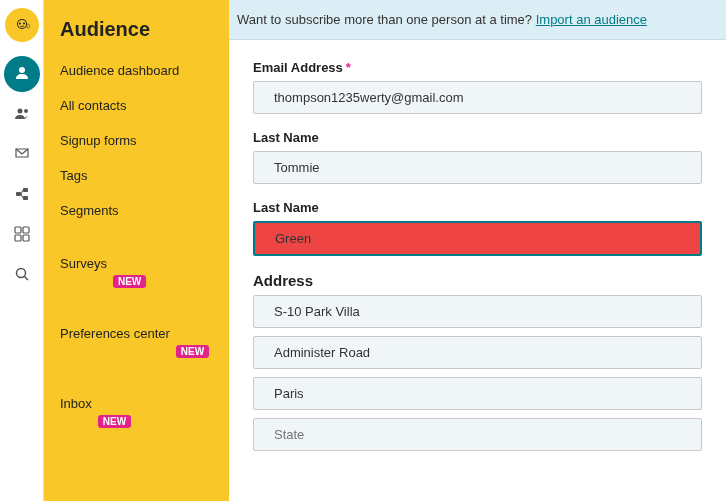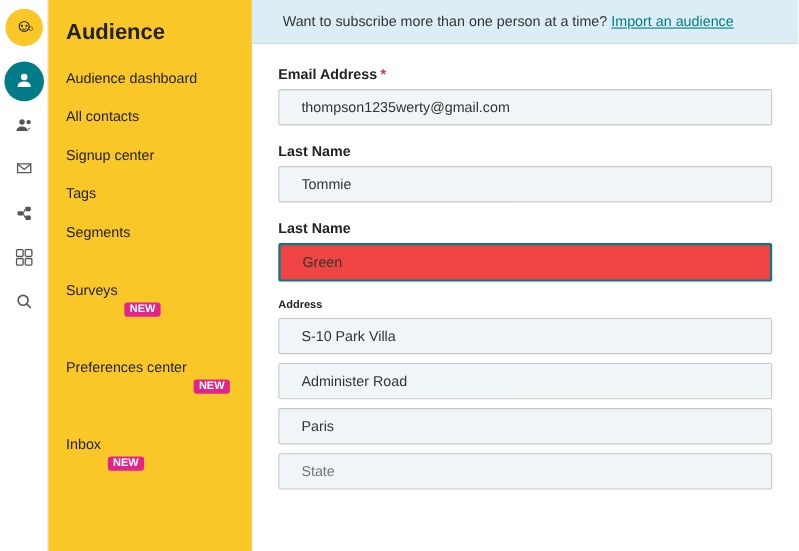--- a/index.html
+++ b/index.html
@@ -76,21 +76,21 @@
 
     
     .main {
       flex: 1;
       background: #fff;
       overflow-y: auto;
       padding: 0;
     }
     .info-banner {
       background: #dceef5;
-      padding: 12px 28px;
+      padding: 12px 8px;
       font-size: 13px;
       color: #333;
       border-bottom: 1px solid #c8dde8;
     }
     .info-banner a {
       color: #007c89;
       text-decoration: underline;
     }
     .form-area {
       padding: 20px 24px;
@@ -118,21 +118,21 @@
       font-size: 13px;
       color: #333;
       border-radius: 2px;
       outline: none;
     }
     .field-input.active-focus {
       border: 2px solid #007c89;
       background: #ef4444;
     }
     .address-label {
-      font-size: 10px;
+      font-size: 15px;
       font-weight: 600;
       color: #222;
       margin-bottom: 6px;
     }
 
     
     .logo-circle {
       width: 34px;
       height: 34px;
       border-radius: 50%;
@@ -209,21 +209,21 @@
 <div class="sidebar">
   <div class="sidebar-title">Audience</div>
   <nav class="sidebar-nav">
     <div class="sidebar-item">
       <span>Audience dashboard</span>
     </div>
     <div class="sidebar-item">
       <span>All contacts</span>
     </div>
     <div class="sidebar-item">
-      <span>Signup center</span>
+      <span>Signup forms</span>
     </div>
     <div class="sidebar-item">
       <span>Tags</span>
     </div>
     <div class="sidebar-item">
       <span>Segments</span>
     </div>
     <div class="sidebar-item">
       <span>Surveys</span>
       <span class="badge-new">New</span>

